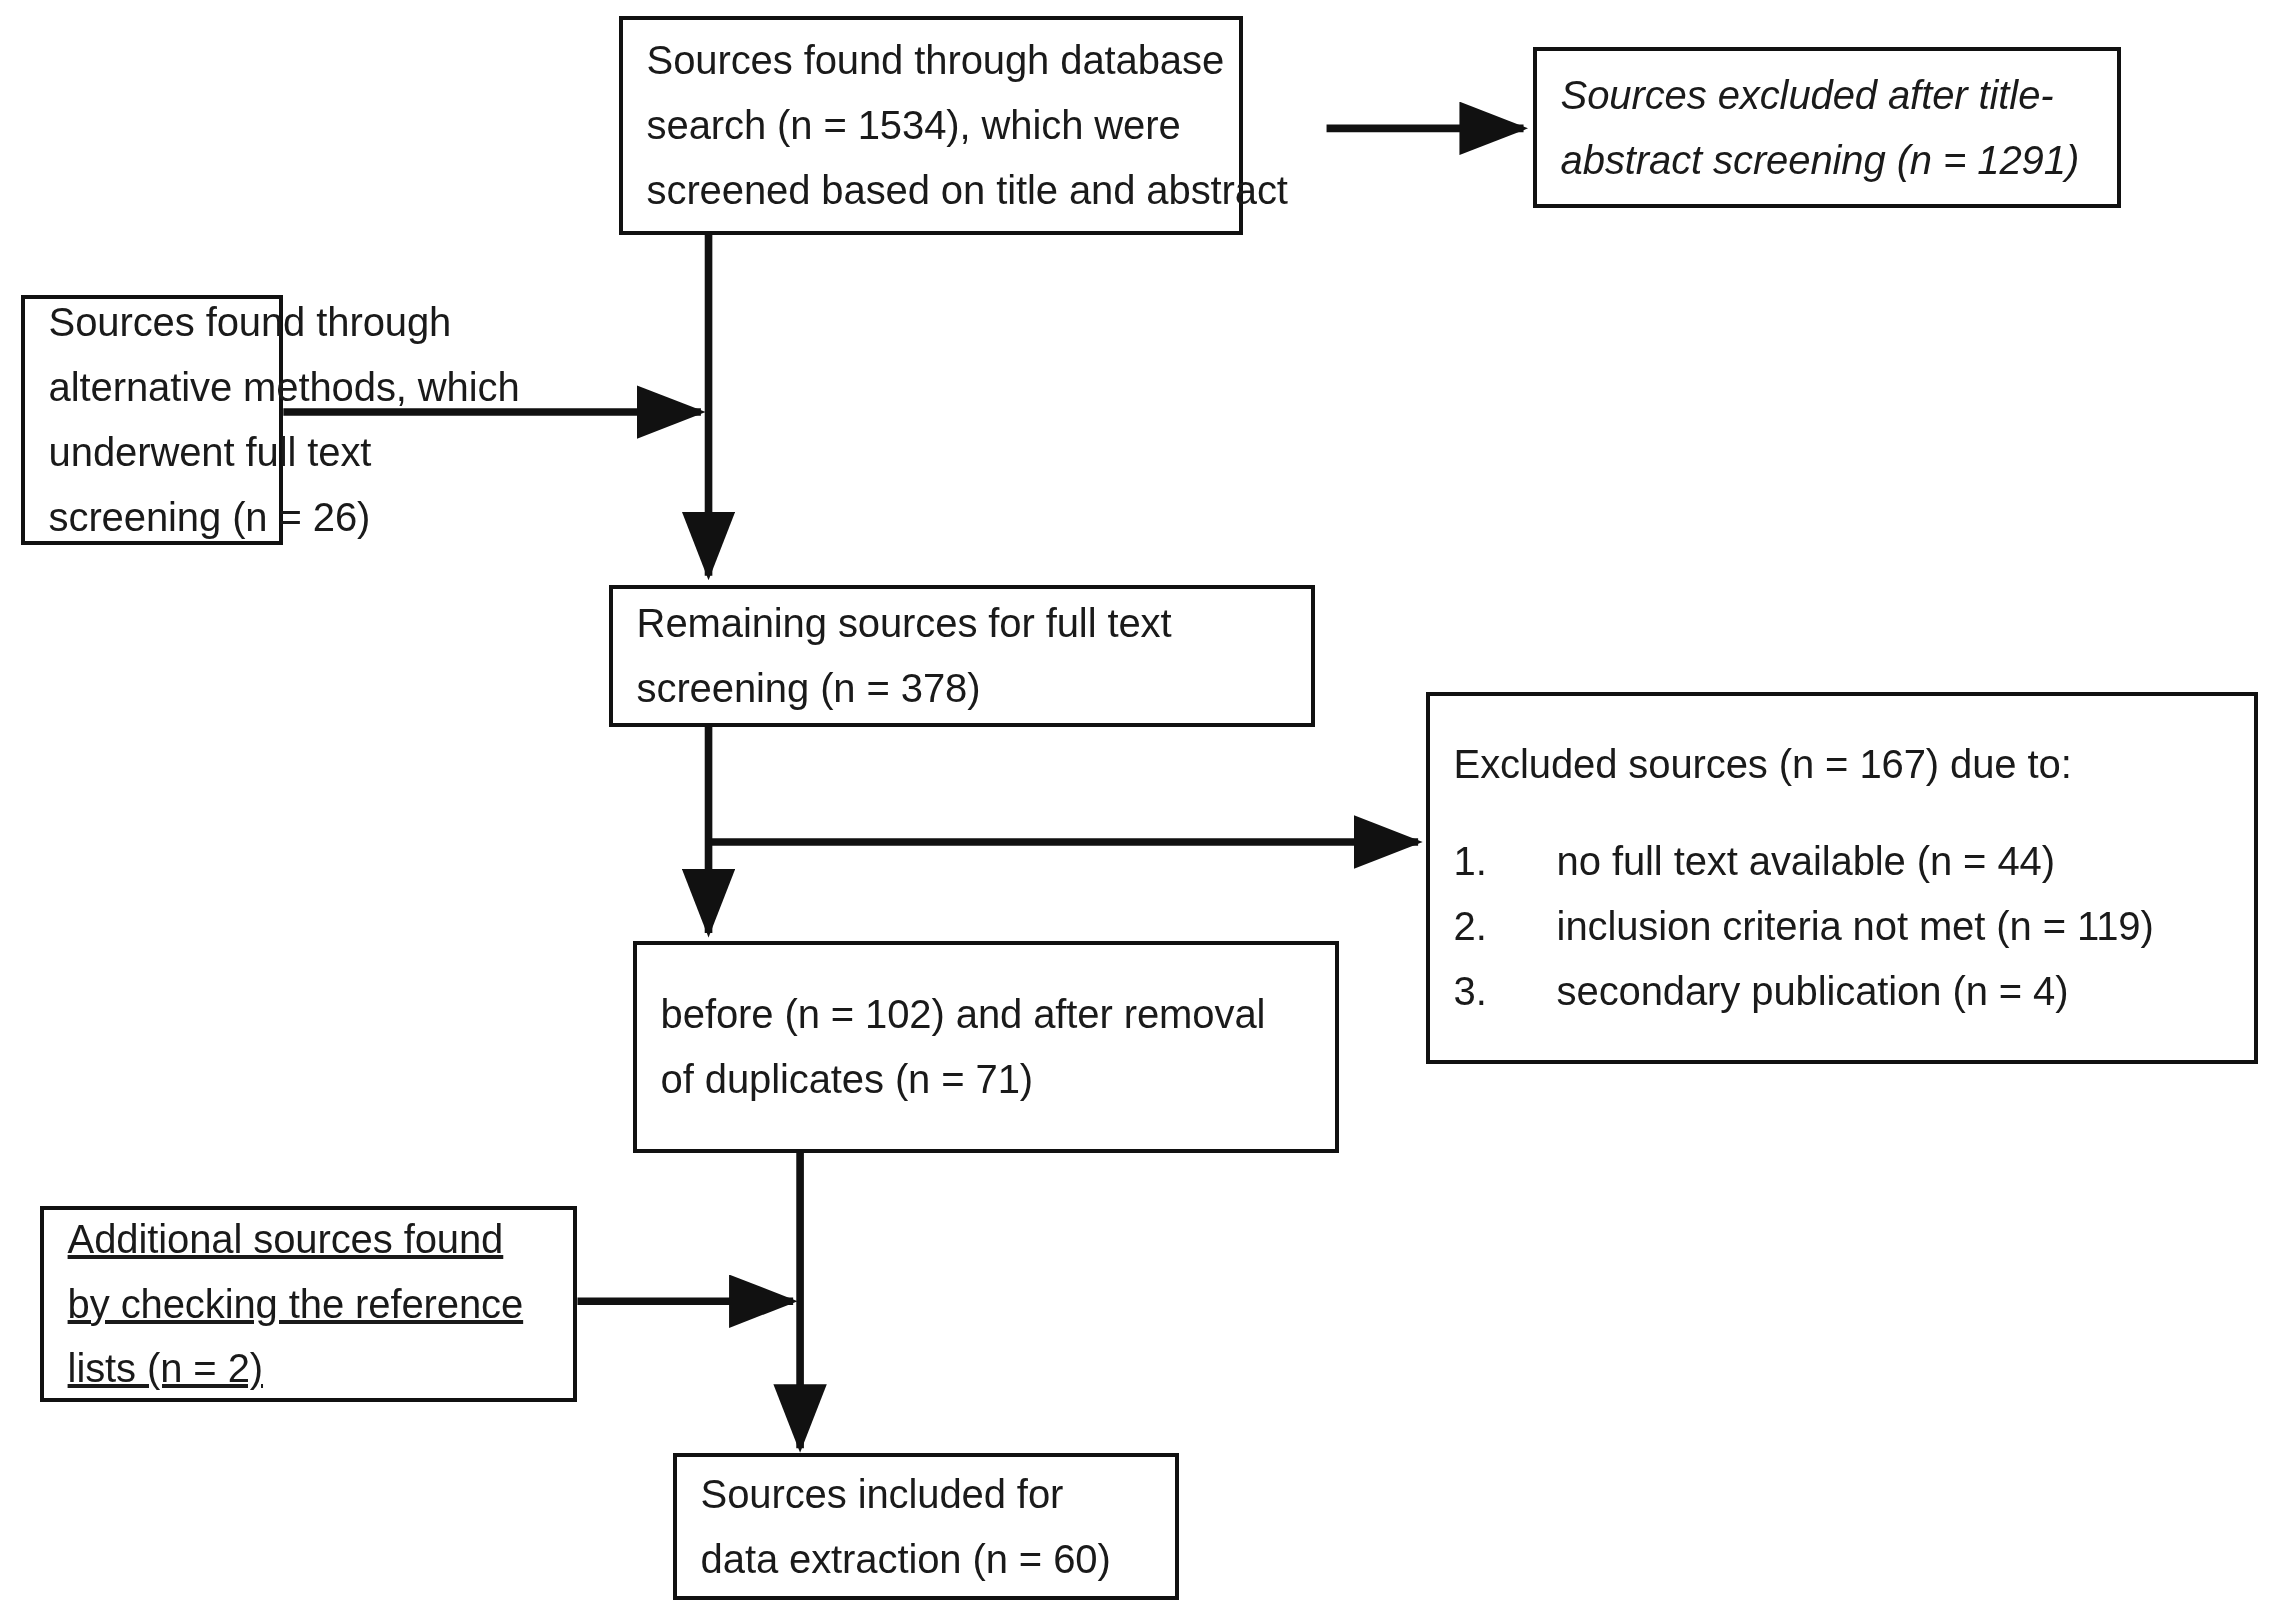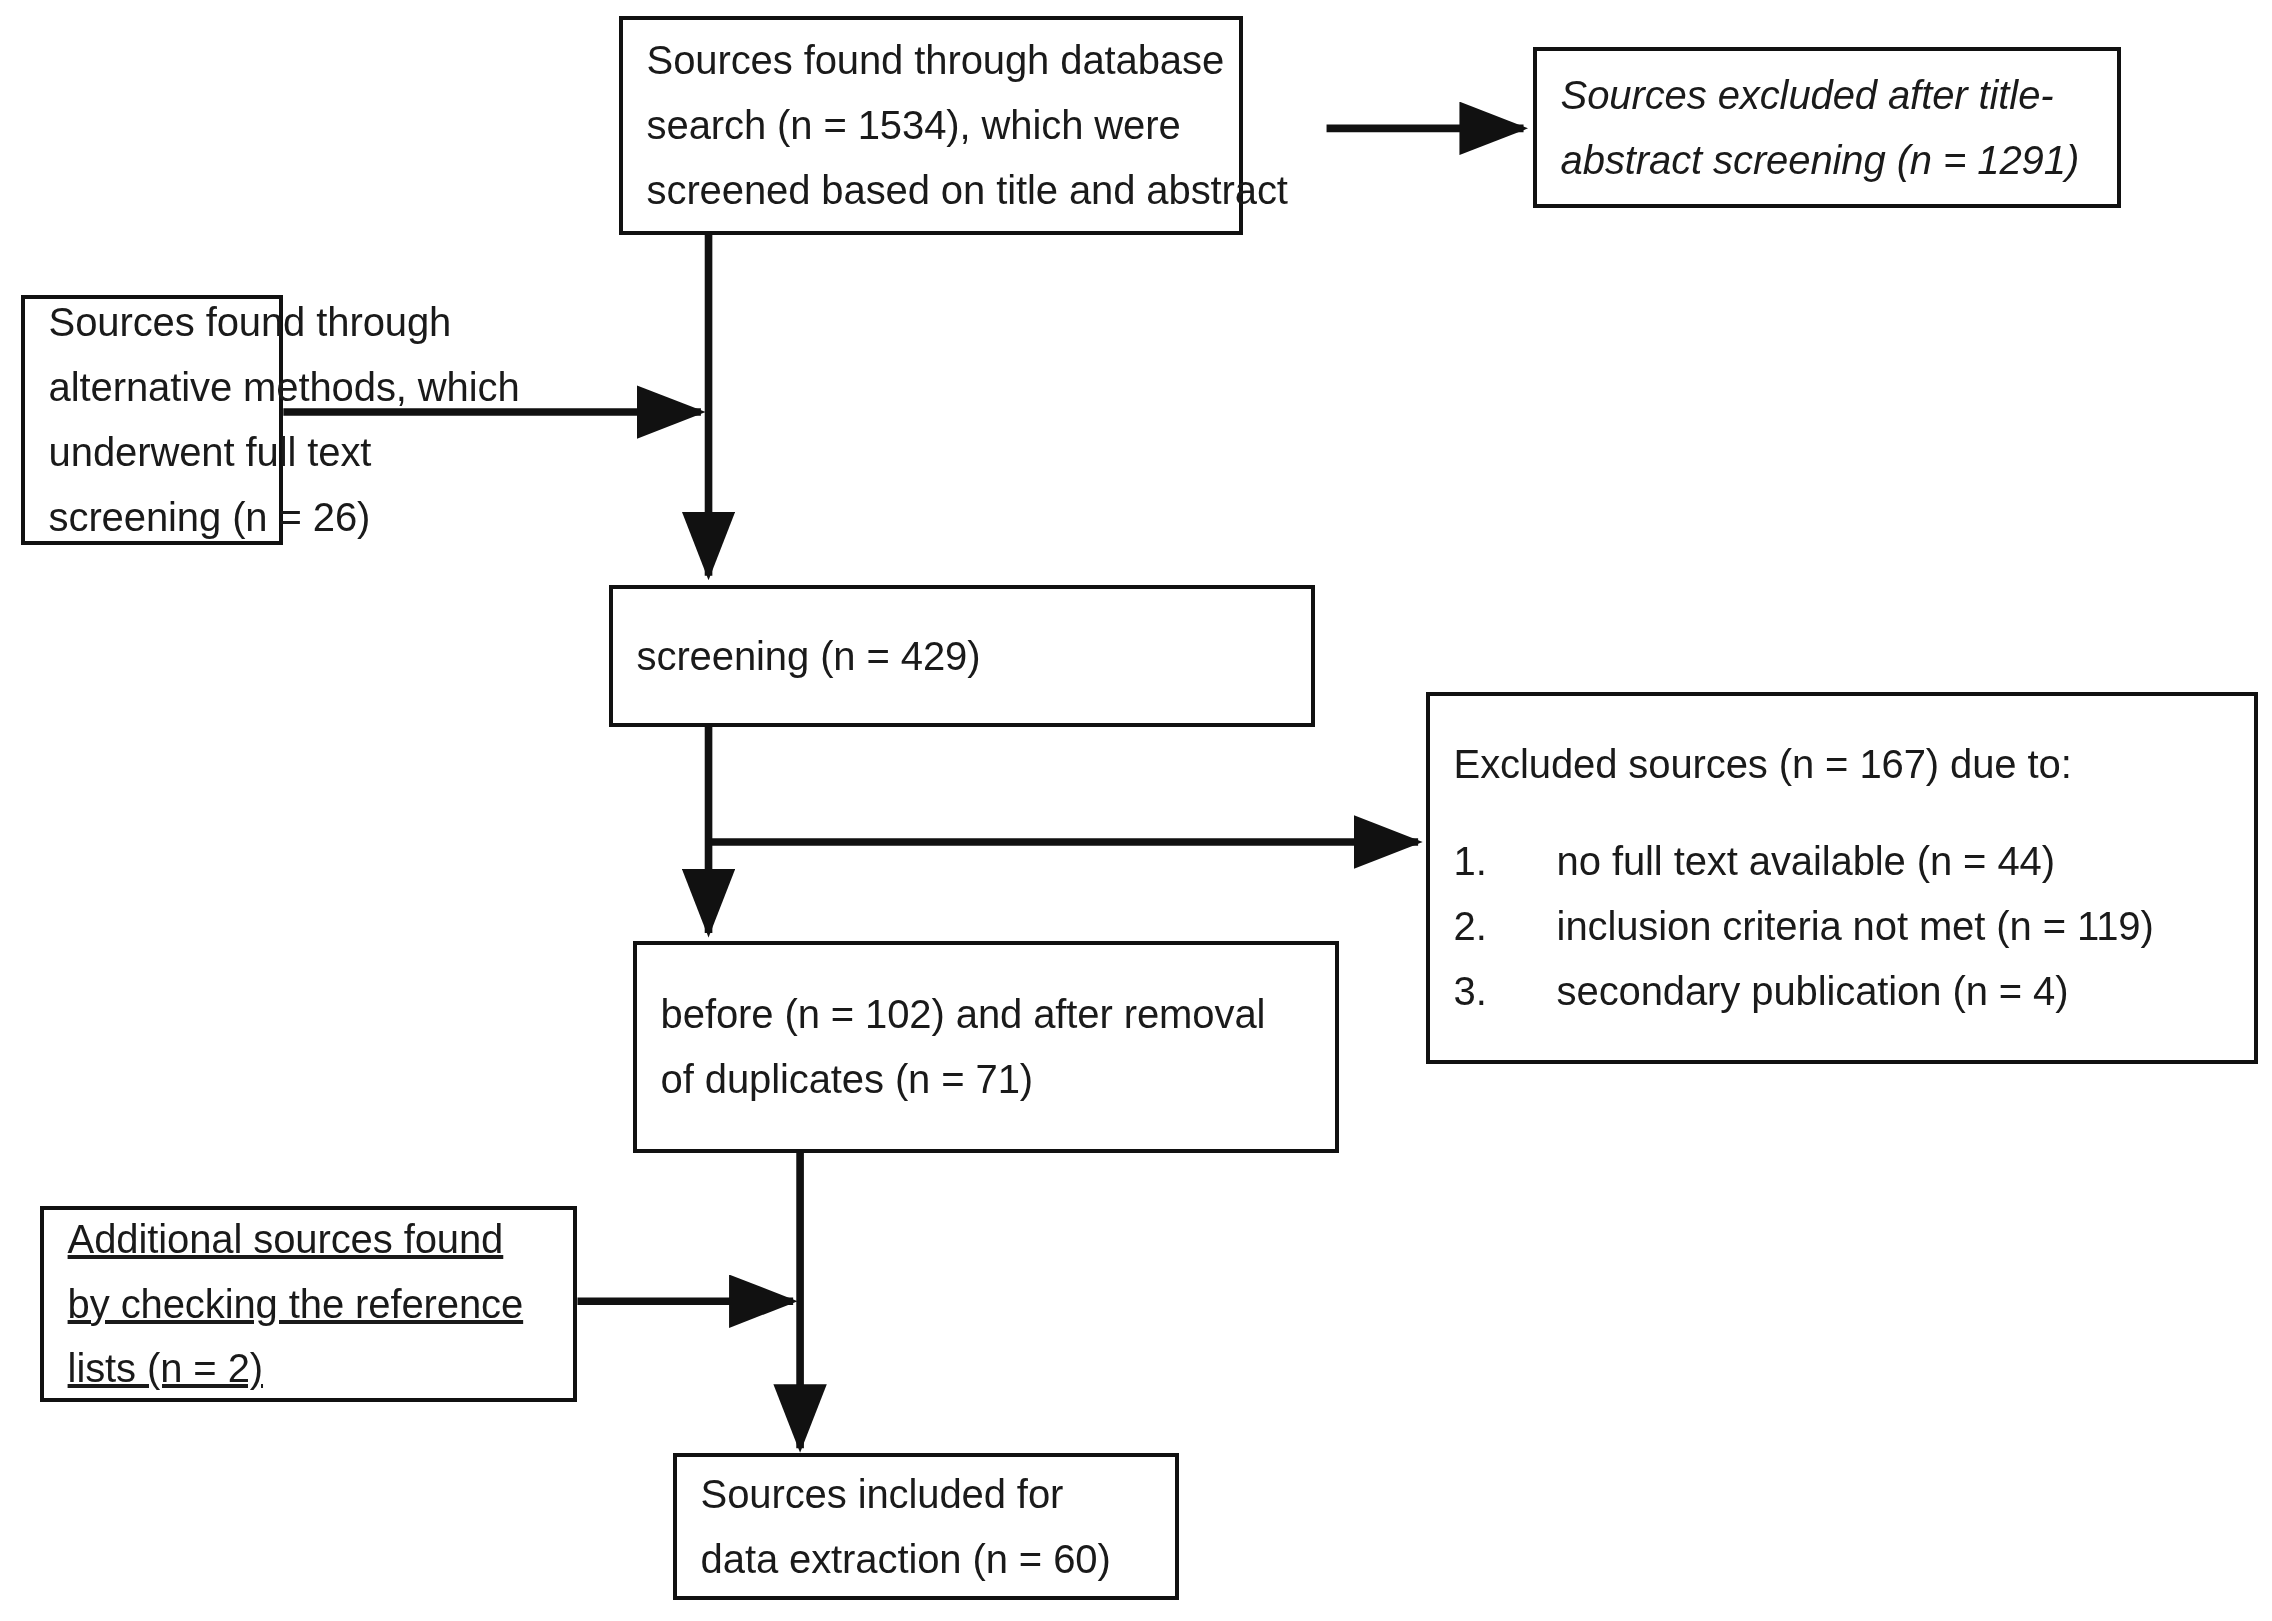--- a/index.html
+++ b/index.html
@@ -100,21 +100,22 @@
     <div class="pad">
       <div class="line">Sources found through</div>
       <div class="line">alternative methods, which</div>
       <div class="line">underwent full text</div>
       <div class="line">screening (n = 26)</div>
     </div>
   </div>
 
   <div class="flow-box" style="left:609px; top:585px; width:706px; height:142px;">
     <div class="pad">
-      <div class="line">screening (n = 429)</div>
+      <div class="line">Remaining sources for full text</div>
+      <div class="line">screening (n = 378)</div>
     </div>
   </div>
 
   <div class="flow-box" style="left:1426px; top:692px; width:832px; height:372px;">
     <div class="pad">
       <div class="line list-head">Excluded sources (n = 167) due to:</div>
       <div class="list-row">
         <span class="list-num">1.</span>
         <span>no full text available (n = 44)</span>
       </div>

